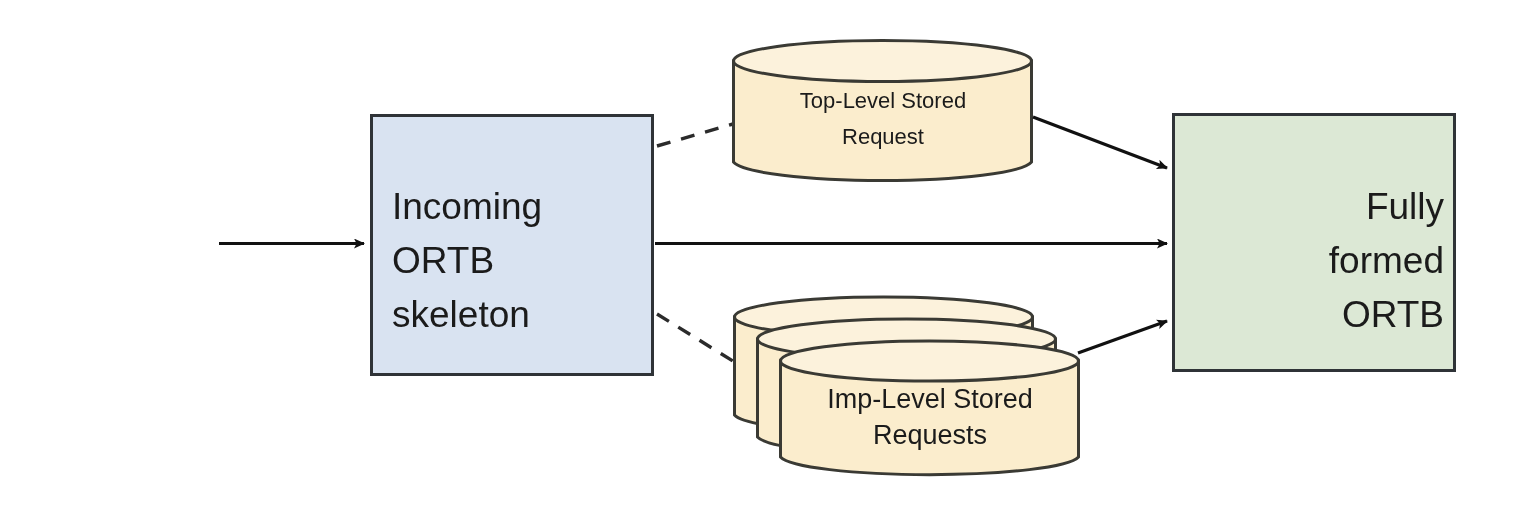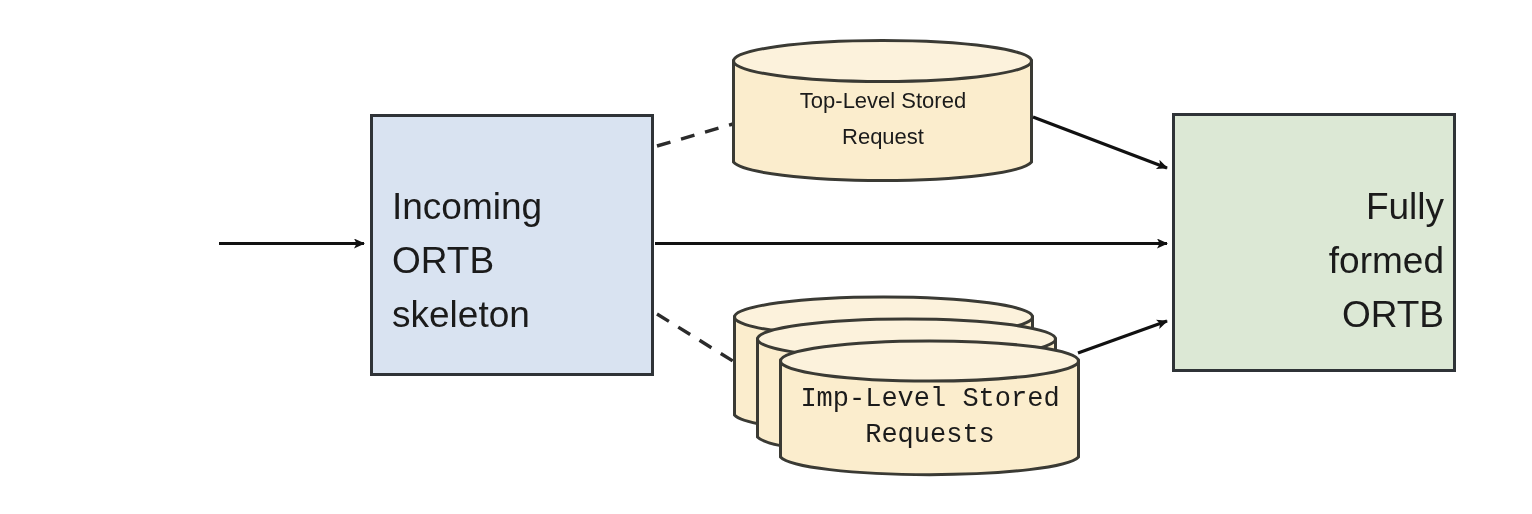--- a/index.html
+++ b/index.html
@@ -69,21 +69,20 @@
     text-align: center;
   }
   
   #imp-store-label {
     left: 789px;
     top: 381px;
     width: 282px;
     font-size: 27px;
     line-height: 36px;
     text-align: center;
-    font-family: Liberation Mono, monospace;
   }
 </style>
 </head>
 <body>
 
 <div id="canvas">
 
   <svg id="diagram-svg" viewBox="0 0 1532 514" xmlns="http://www.w3.org/2000/svg">
 
     <defs>

